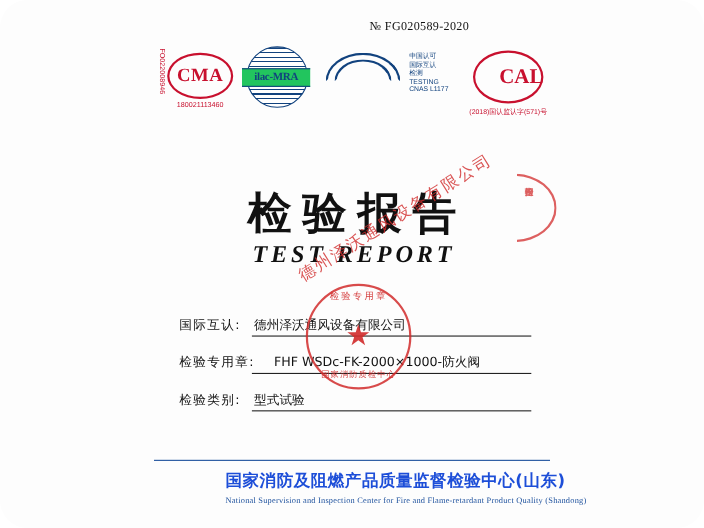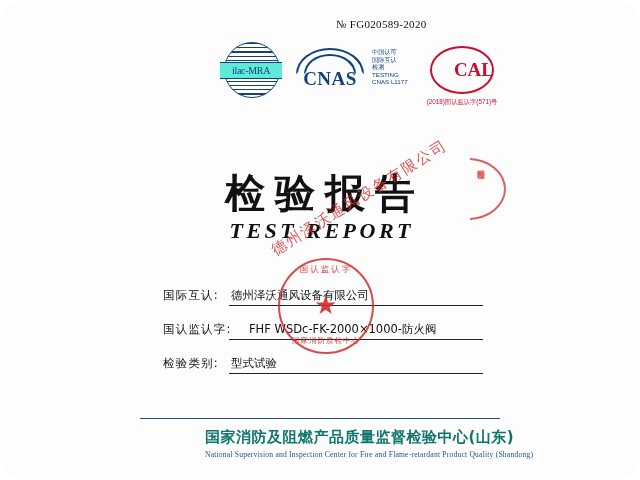--- a/index.html
+++ b/index.html
@@ -112,26 +112,26 @@
       repeating-linear-gradient(
         to bottom,
         #11427e 0px, #11427e 1.2px,
         #ffffff 1.2px, #ffffff 4.2px
       );
   }
   .ilac-band {
     position: absolute;
     left: 2px; top: 22px;
     width: 62px; height: 15px;
-    background: #5eead4;
+    background: #22c55e;
     border-top: 1px solid #11427e;
     border-bottom: 1px solid #11427e;
     color: #11427e;
     font-size: 10px;
-    font-weight: normal;
+    font-weight: bold;
     text-align: center;
     line-height: 15px;
     font-family: "Liberation Serif", serif;
     letter-spacing: -0.3px;
   }
 
   
   .cnas-wrap {
     position: absolute;
     left: 150px; top: 6px;
@@ -399,21 +399,21 @@
     color: #1b4f9c;
   }
   .footer-cn {
     position: absolute;
     left: 205px;
     top: 428px;
     font-family: "DejaVu Sans", sans-serif;
     font-weight: bold;
     font-size: 15px;
     letter-spacing: 0.5px;
-    color: #0f766e;
+    color: #1d4ed8;
     white-space: nowrap;
   }
   .footer-en {
     position: absolute;
     left: 205px;
     top: 450px;
     font-family: "Liberation Serif", serif;
     font-size: 7.6px;
     letter-spacing: 0.2px;
     color: #1b4f9c;
@@ -425,30 +425,35 @@
 
 <div class="page">
 
   <div class="doc-no">
     <span class="no-sym">№</span>
     <span>FG020589-2020</span>
   </div>
 
   <div class="logos">
 
+    <div class="cma-wrap">
+      <div class="cma-side">FO022008946</div>
+      <div class="cma-oval"></div>
+      <div class="cma-text">CMA</div>
+      <div class="cma-bottom">180021113460</div>
+    </div>
 
     <div class="ilac-wrap">
       <div class="ilac-circ"></div>
       <div class="ilac-band">ilac-MRA</div>
     </div>
 
     <div class="cnas-wrap">
       <div class="cnas-swoosh"></div>
       <div class="cnas-swoosh2"></div>
-      <div class="cnas-text">CNAS</div>
     </div>
     <div class="cnas-side" style="white-space:pre-line;">中国认可
 国际互认
 检测
 TESTING
 CNAS L1177</div>
 
     <div class="cal-wrap">
       <div class="cal-oval"></div>
       <div class="cal-letters">CAL</div>
@@ -462,38 +467,38 @@
 
   <div class="fields">
 
     <div class="field-row">
       <span class="field-label">国际互认:</span>
       <span class="field-value">德州泽沃通风设备有限公司</span>
       <span class="field-line"></span>
     </div>
 
     <div class="field-row">
-      <span class="field-label">国认监认字:</span>
+      <span class="field-label">检验专用章:</span>
       <span class="field-value" style="left:86px;">FHF WSDc-FK-2000×1000-防火阀</span>
       <span class="field-line"></span>
     </div>
 
     <div class="field-row">
       <span class="field-label">检验类别:</span>
       <span class="field-value">型式试验</span>
       <span class="field-line"></span>
     </div>
 
   </div>
 
   <div class="stamp-diag">德州泽沃通风设备有限公司</div>
 
   <div class="stamp-round">
     <div class="ring"></div>
-    <div class="stamp-arc-top">国认监认字</div>
+    <div class="stamp-arc-top">检验专用章</div>
     <div class="stamp-star">★</div>
     <div class="stamp-arc-bottom">国家消防质检中心</div>
   </div>
 
   <div class="stamp-edge">
     <div class="ring"></div>
     <div class="vtext">检验报告专用</div>
   </div>
 
   <div class="footer-rule"></div>

